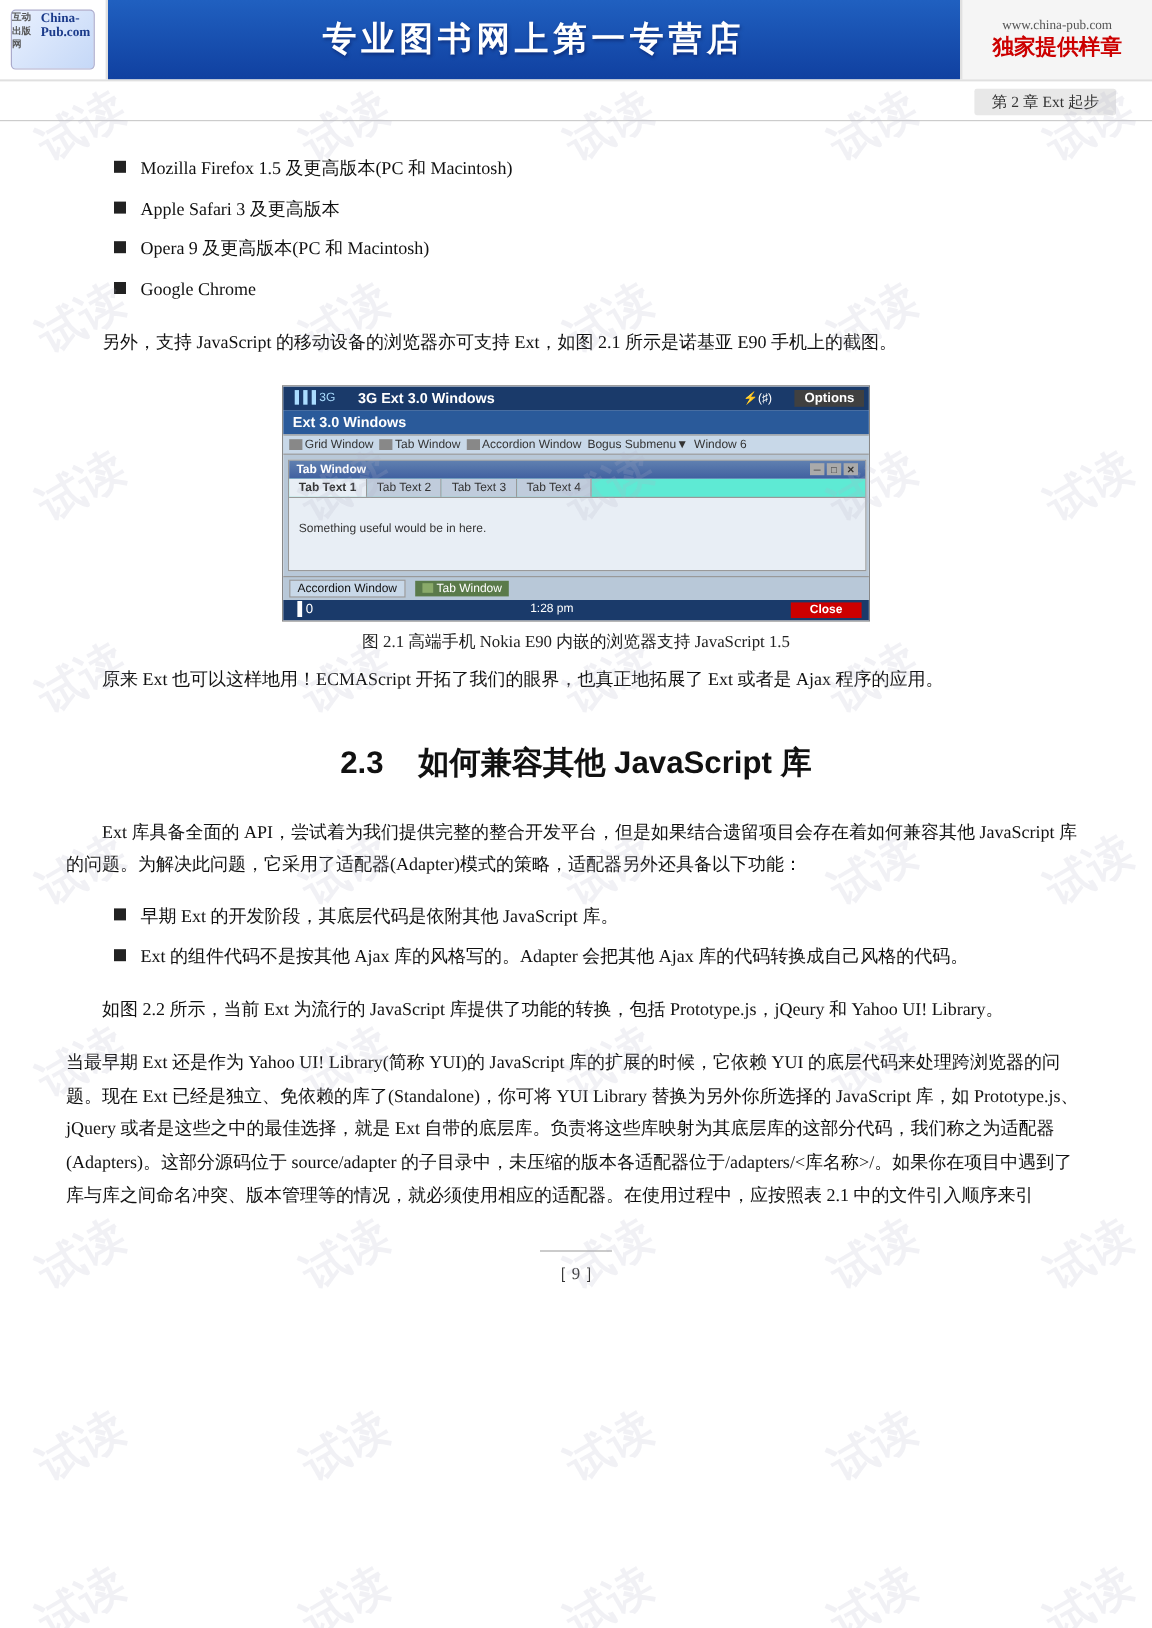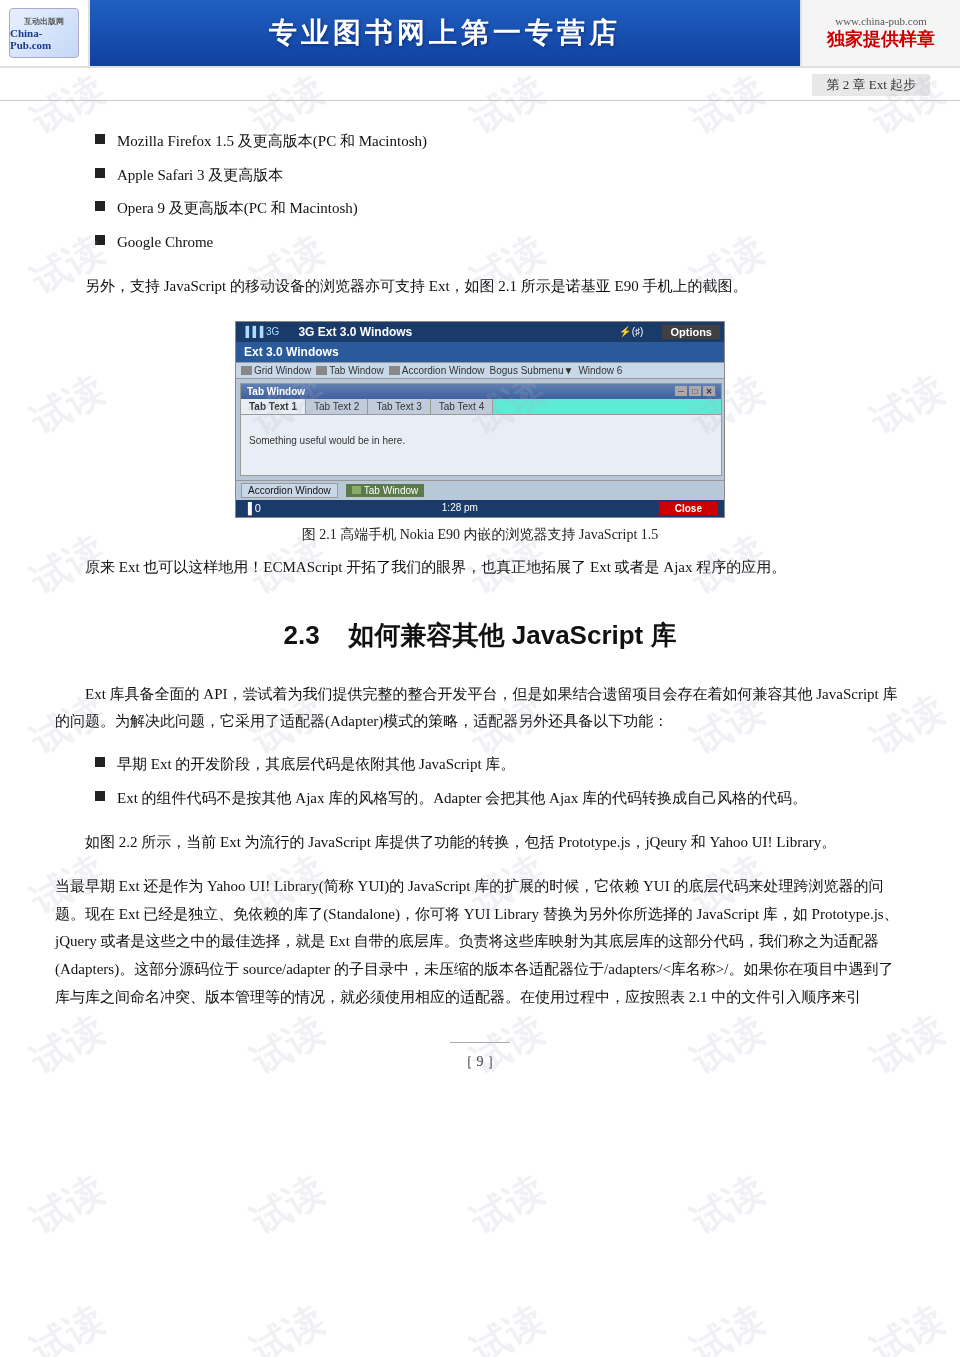--- a/index.html
+++ b/index.html
@@ -50,22 +50,22 @@
       border-right: 2px solid #e0e0e0;
       flex-shrink: 0;
     }
     .logo-box {
       width: 70px;
       height: 50px;
       background: linear-gradient(135deg, #e8f0fe 0%, #c5d8f7 100%);
       border: 1px solid #aac;
       border-radius: 4px;
       display: flex;
-      flex-direction: column;
-      align-items: center;
+      flex-direction: row;
+      align-items: flex-start;
       justify-content: center;
       font-size: 9px;
       color: #225;
       font-weight: bold;
     }
     .logo-box .logo-top {
       font-size: 8px;
       color: #555;
     }
     .logo-box .logo-main {

